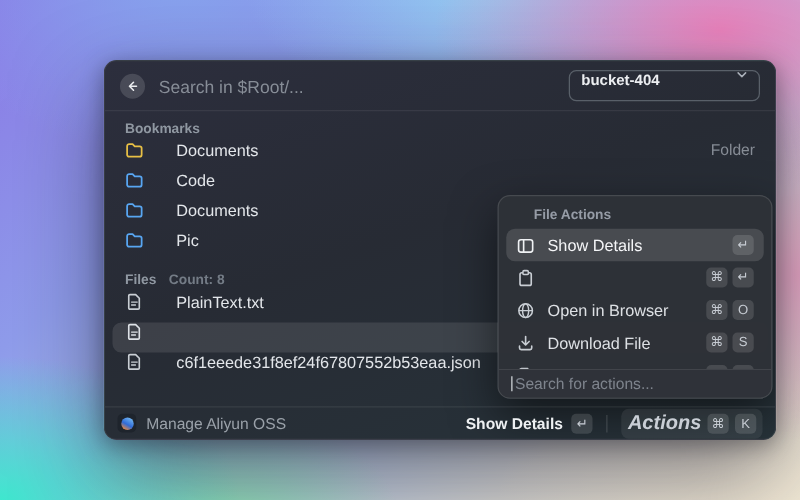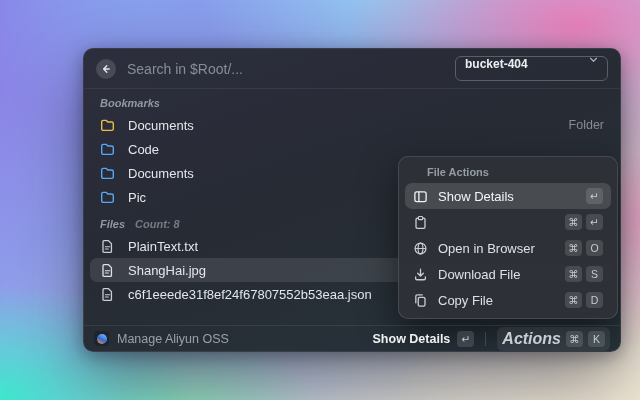--- a/index.html
+++ b/index.html
@@ -30,24 +30,24 @@
     box-sizing:border-box;overflow:hidden;
   }
   
   .topbar{height:40px;display:flex;align-items:center;padding:0 12px;border-bottom:1px solid rgba(255,255,255,.07);box-sizing:border-box;}
   .back-btn{width:20px;height:20px;border-radius:50%;background:rgba(255,255,255,.14);display:flex;align-items:center;justify-content:center;flex:0 0 auto;cursor:pointer;}
   .search-ph{margin-left:11px;font-size:14px;color:#878d97;flex:1 1 auto;}
   .dropdown{width:153px;height:25px;border:1px solid #596069;border-radius:6px;display:flex;align-items:flex-start;justify-content:space-between;padding:0 9px;box-sizing:border-box;flex:0 0 auto;}
   .dropdown .val{font-size:12px;color:#eceef1;font-weight:600;}
   
   .list{padding:2px 6px 0;}
-  .sec-hdr{display:flex;align-items:flex-end;gap:10px;padding:5px 10px 3px;font-size:11px;line-height:14px;font-weight:700;color:#9098a2;font-style:italic;}
+  .sec-hdr{display:flex;align-items:flex-end;gap:10px;padding:5px 10px 3px;font-size:11px;line-height:14px;font-weight:700;color:#9098a2;}
   .sec-hdr.gap{margin-top:3px;}
   .sec-hdr .count{color:#747c86;font-weight:600;}
-  .row{height:24px;border-radius:7px;display:flex;align-items:center;gap:13px;padding:0 10px;font-size:13px;color:#e3e6ea;cursor:pointer;}
+  .row{height:24px;border-radius:7px;display:flex;gap:26px;padding:0 10px;font-size:13px;color:#e3e6ea;cursor:pointer;}
   .row.selected{background:rgba(255,255,255,.10);}
   .row .accessory{margin-left:auto;font-size:12.5px;color:#868c95;padding-left:20px;}
   .icn{display:flex;flex:0 0 auto;}
   
   .panel{
     position:absolute;right:2px;top:107px;width:220px;height:163px;
     background:rgba(46,49,55,.98);
     border:1px solid rgba(255,255,255,.12);
     border-radius:10px;box-sizing:border-box;
     box-shadow:0 14px 36px rgba(0,0,0,.5);
@@ -161,21 +161,20 @@
       </span>
       <span>PlainText.txt</span>
     </div>
     <div class="row selected">
       <span class="icn">
         <svg width="15" height="15" viewBox="0 0 16 16">
             <path d="M4.2 1.8h4.9l3.1 3.1v8.3c0 .6-.4 1-1 1H4.2c-.6 0-1-.4-1-1V2.8c0-.6.4-1 1-1z" fill="none" stroke="#dde1e6" stroke-width="1.4" stroke-linejoin="round"></path>
             <path d="M5.6 8.2h4.8M5.6 10.7h3.3" fill="none" stroke="#dde1e6" stroke-width="1.2" stroke-linecap="round"></path>
           </svg>
       </span>
-      <span>ShangHai.jpg</span>
     </div>
     <div class="row">
       <span class="icn">
         <svg width="15" height="15" viewBox="0 0 16 16">
             <path d="M4.2 1.8h4.9l3.1 3.1v8.3c0 .6-.4 1-1 1H4.2c-.6 0-1-.4-1-1V2.8c0-.6.4-1 1-1z" fill="none" stroke="#c9ced4" stroke-width="1.4" stroke-linejoin="round"></path>
             <path d="M5.6 8.2h4.8M5.6 10.7h3.3" fill="none" stroke="#c9ced4" stroke-width="1.2" stroke-linecap="round"></path>
           </svg>
       </span>
       <span>c6f1eeede31f8ef24f67807552b53eaa.json</span>
     </div>
@@ -246,20 +245,24 @@
             <rect x="5.6" y="4.6" width="7.2" height="9.4" rx="1.5" fill="none" stroke="#c9ced4" stroke-width="1.4"></rect>
           </svg>
       </span>
       <span>Copy File</span>
       <span class="p-keys">
         <span class="kbd">⌘</span>
         <span class="kbd">D</span>
       </span>
     </div>
 
+    <div class="panel-search">
+      <span class="caret"></span>
+      <span class="ph">Search for actions...</span>
+    </div>
   </div>
 
   <div class="statusbar">
     <span class="aliyun">
         <span class="orb"></span>
       </span>
     <span class="sb-app">Manage Aliyun OSS</span>
     <div class="sb-right">
       <span class="sb-primary">Show Details</span>
       <span class="kbd">↵</span>

